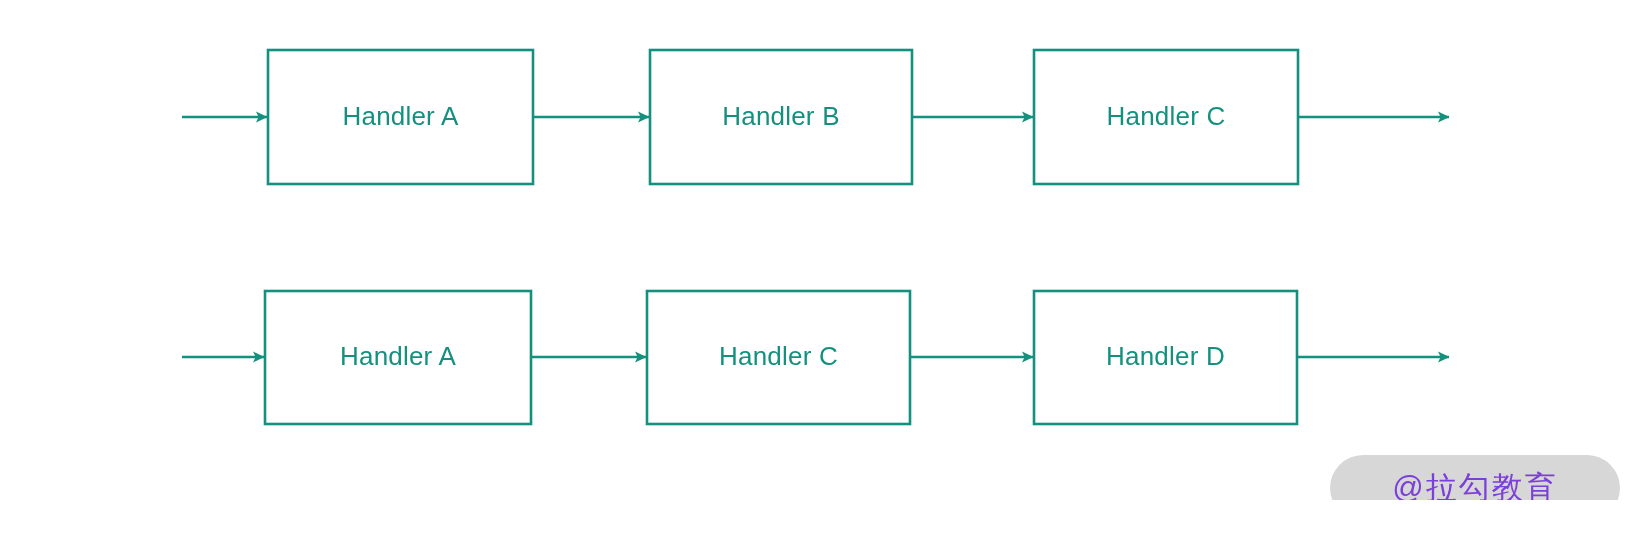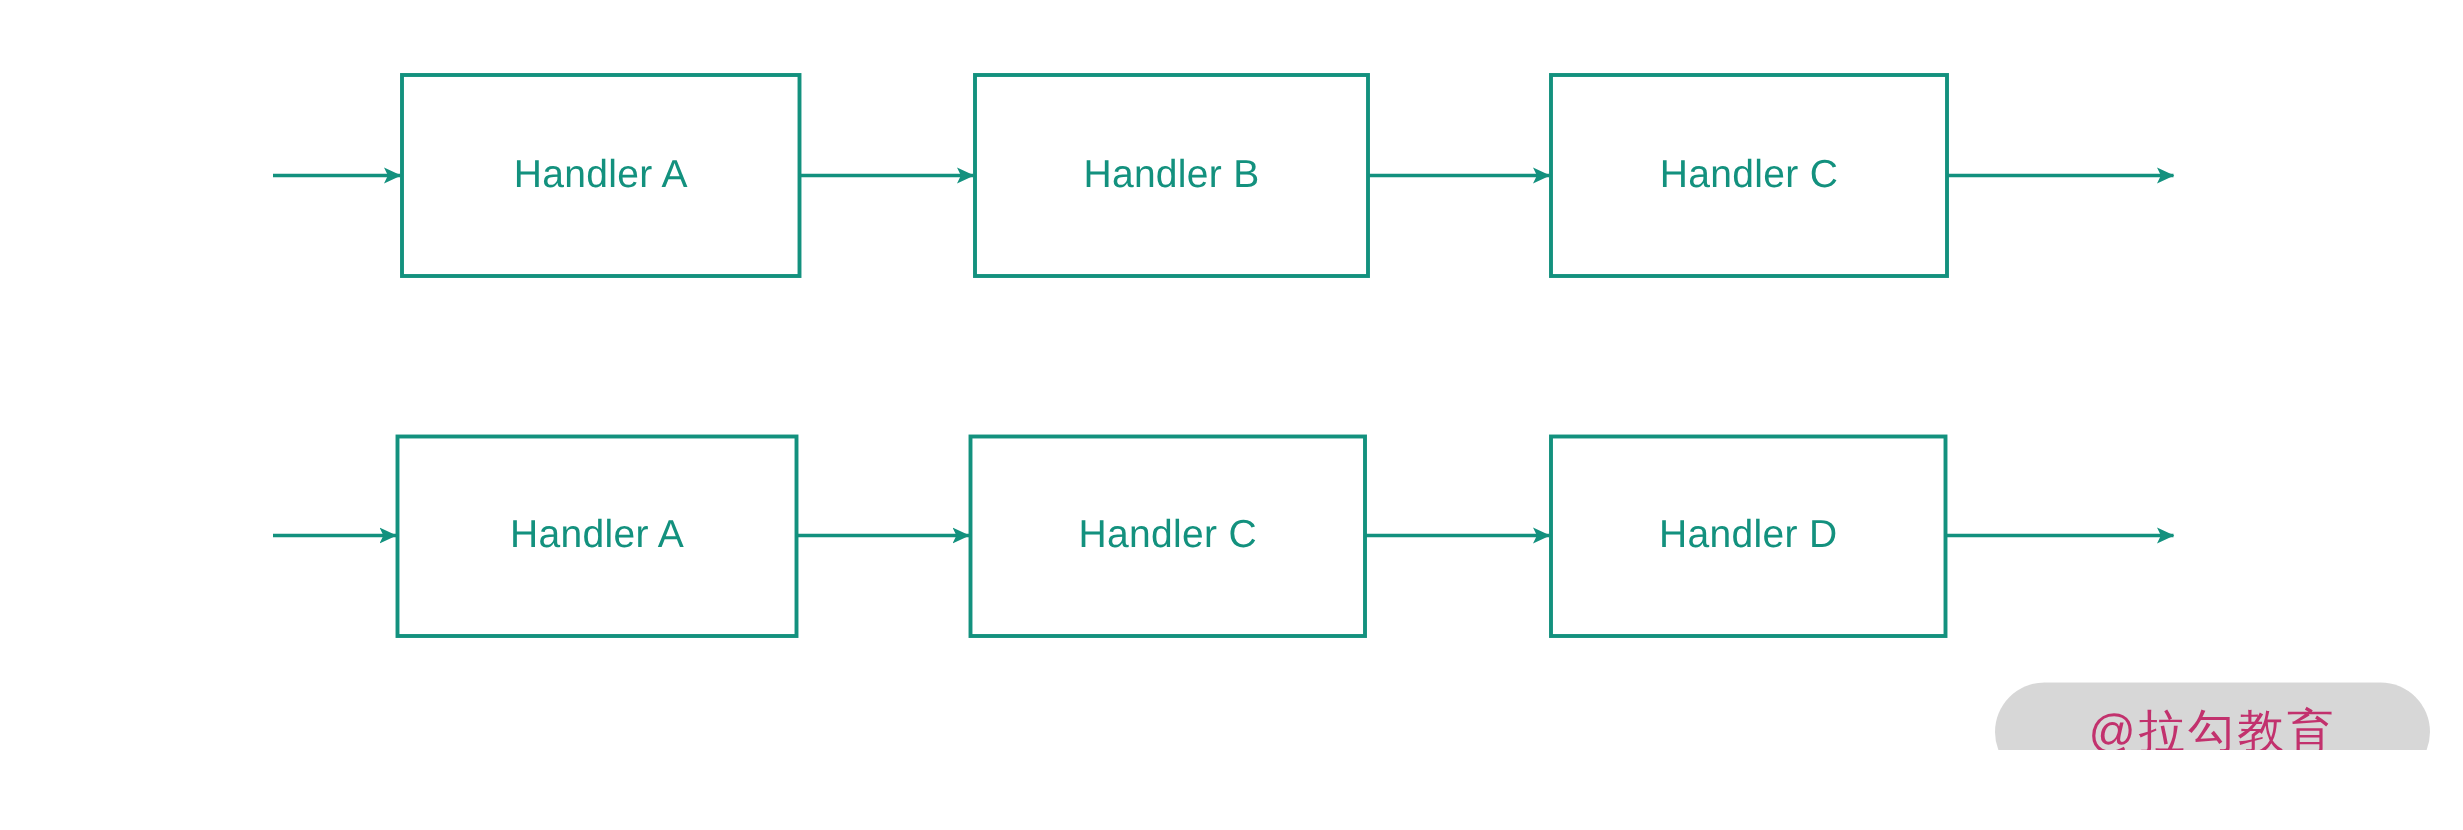--- a/index.html
+++ b/index.html
@@ -51,21 +51,21 @@
   .watermark-pill {
     position: absolute;
     display: flex;
     align-items: center;
     justify-content: center;
     background: #d5d5d5;
     border-radius: 34px;
     opacity: 0.95;
   }
   .watermark-text {
-    color: #be185d;
+    color: #6d28d9;
     font-family: "Liberation Sans", sans-serif;
     font-size: 31px;
     letter-spacing: 2px;
     white-space: nowrap;
     opacity: 0.92;
   }
 </style>
 </head>
 <body>
 

